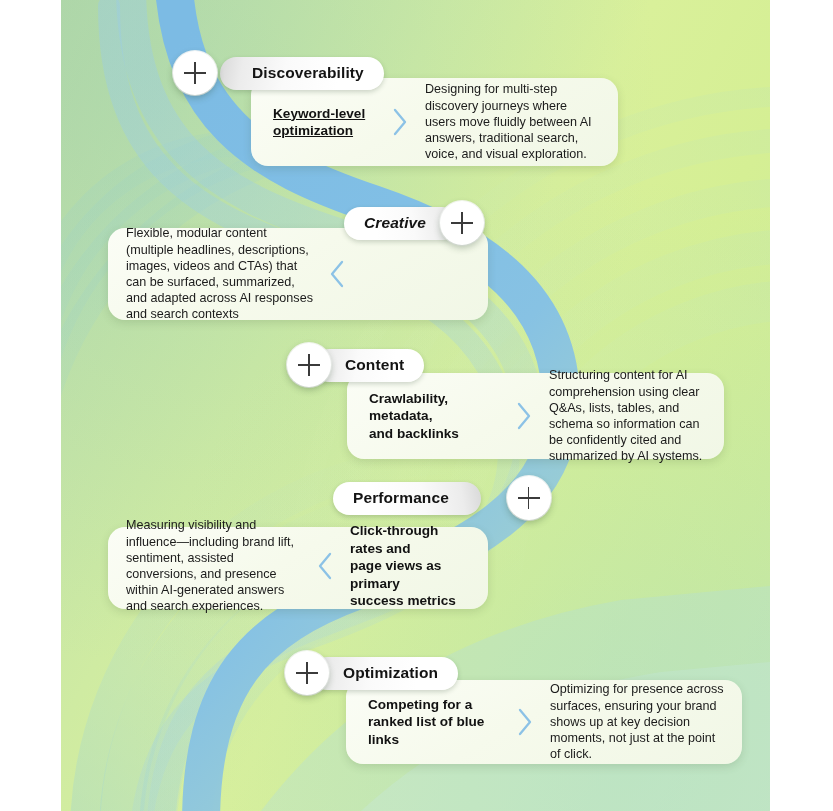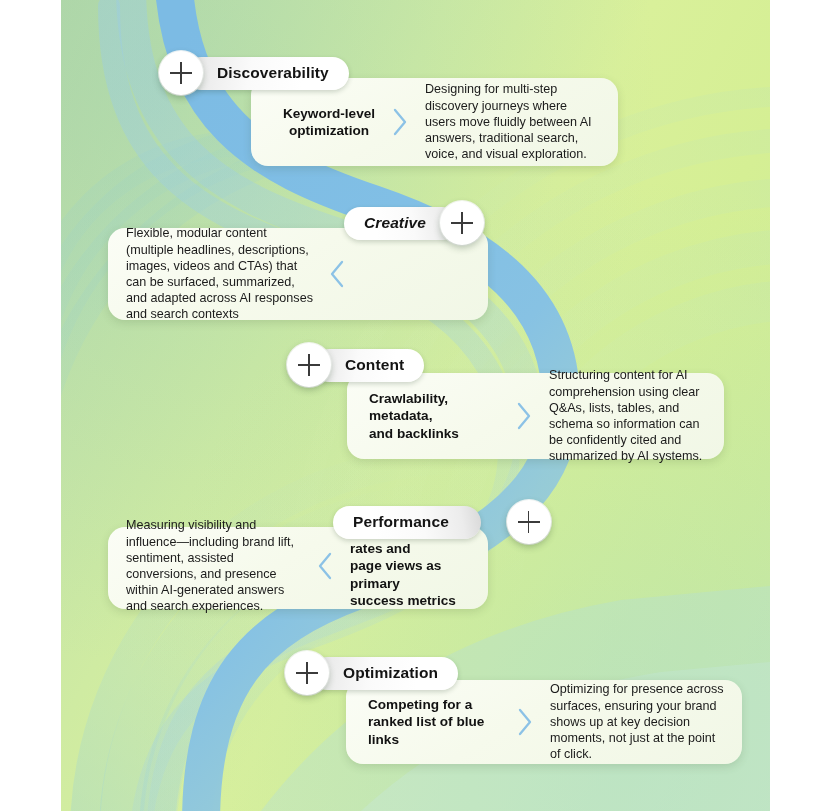--- a/index.html
+++ b/index.html
@@ -171,32 +171,32 @@
       </g>
 
       <path d="M 112 -40
                C 112 118, 200 166, 312 204
                C 424 242, 500 300, 500 402
                C 500 504, 402 552, 298 590
                C 194 628, 140 684, 140 824" fill="none" stroke="url(#ribGrad)" stroke-width="38" stroke-linecap="round"></path>
     </svg>
 
     <div class="card" style="left:190px;top:78px;width:367px;height:88px;padding:0 18px 0 22px;">
-      <div class="cell bold" style="width:112px;text-align:center;">
+      <div class="cell bold" style="width:112px;text-align:left;text-decoration:underline;">
         <div>Keyword-level</div>
         <div>optimization</div>
       </div>
       <div class="chev">
         <svg width="17" height="30" viewBox="0 0 17 30">
             <path d="M3 3 L13 15 L3 27" fill="none" stroke="#8cc2e6" stroke-width="2.3" stroke-linecap="round" stroke-linejoin="round"></path>
           </svg>
       </div>
       <div class="cell plain" style="flex:1;padding-left:10px;">Designing for multi-step discovery journeys where users move fluidly between AI answers, traditional search, voice, and visual exploration.</div>
     </div>
-    <div class="node" style="left:98px;top:51px;">
+    <div class="node" style="left:112px;top:51px;gap:21px;">
       <div class="circle">
         <span class="plus"></span>
       </div>
       <div class="pill lead-circle">Discoverability</div>
     </div>
 
     <div class="card" style="left:47px;top:228px;width:380px;height:92px;padding:0 16px 0 18px;">
       <div class="cell plain" style="width:196px;padding-right:8px;">Flexible, modular content (multiple headlines, descriptions, images, videos and CTAs) that can be surfaced, summarized, and adapted across AI responses and search contexts</div>
       <div class="chev">
         <svg width="17" height="30" viewBox="0 0 17 30">
@@ -236,21 +236,21 @@
         <svg width="17" height="30" viewBox="0 0 17 30">
             <path d="M13 3 L3 15 L13 27" fill="none" stroke="#8cc2e6" stroke-width="2.3" stroke-linecap="round" stroke-linejoin="round"></path>
           </svg>
       </div>
       <div class="cell bold" style="flex:1;padding-left:10px;">
         <div>Click-through rates and</div>
         <div>page views as primary</div>
         <div>success metrics</div>
       </div>
     </div>
-    <div class="node right-circle" style="left:272px;top:500px;gap:44px;">
+    <div class="node right-circle" style="left:272px;top:476px;gap:44px;">
       <div class="pill trail-circle">Performance</div>
       <div class="circle">
         <span class="plus"></span>
       </div>
     </div>
 
     <div class="card" style="left:285px;top:680px;width:396px;height:84px;padding:0 16px 0 22px;">
       <div class="cell bold" style="width:142px;">
         <div>Competing for a</div>
         <div>ranked list of blue links</div>

